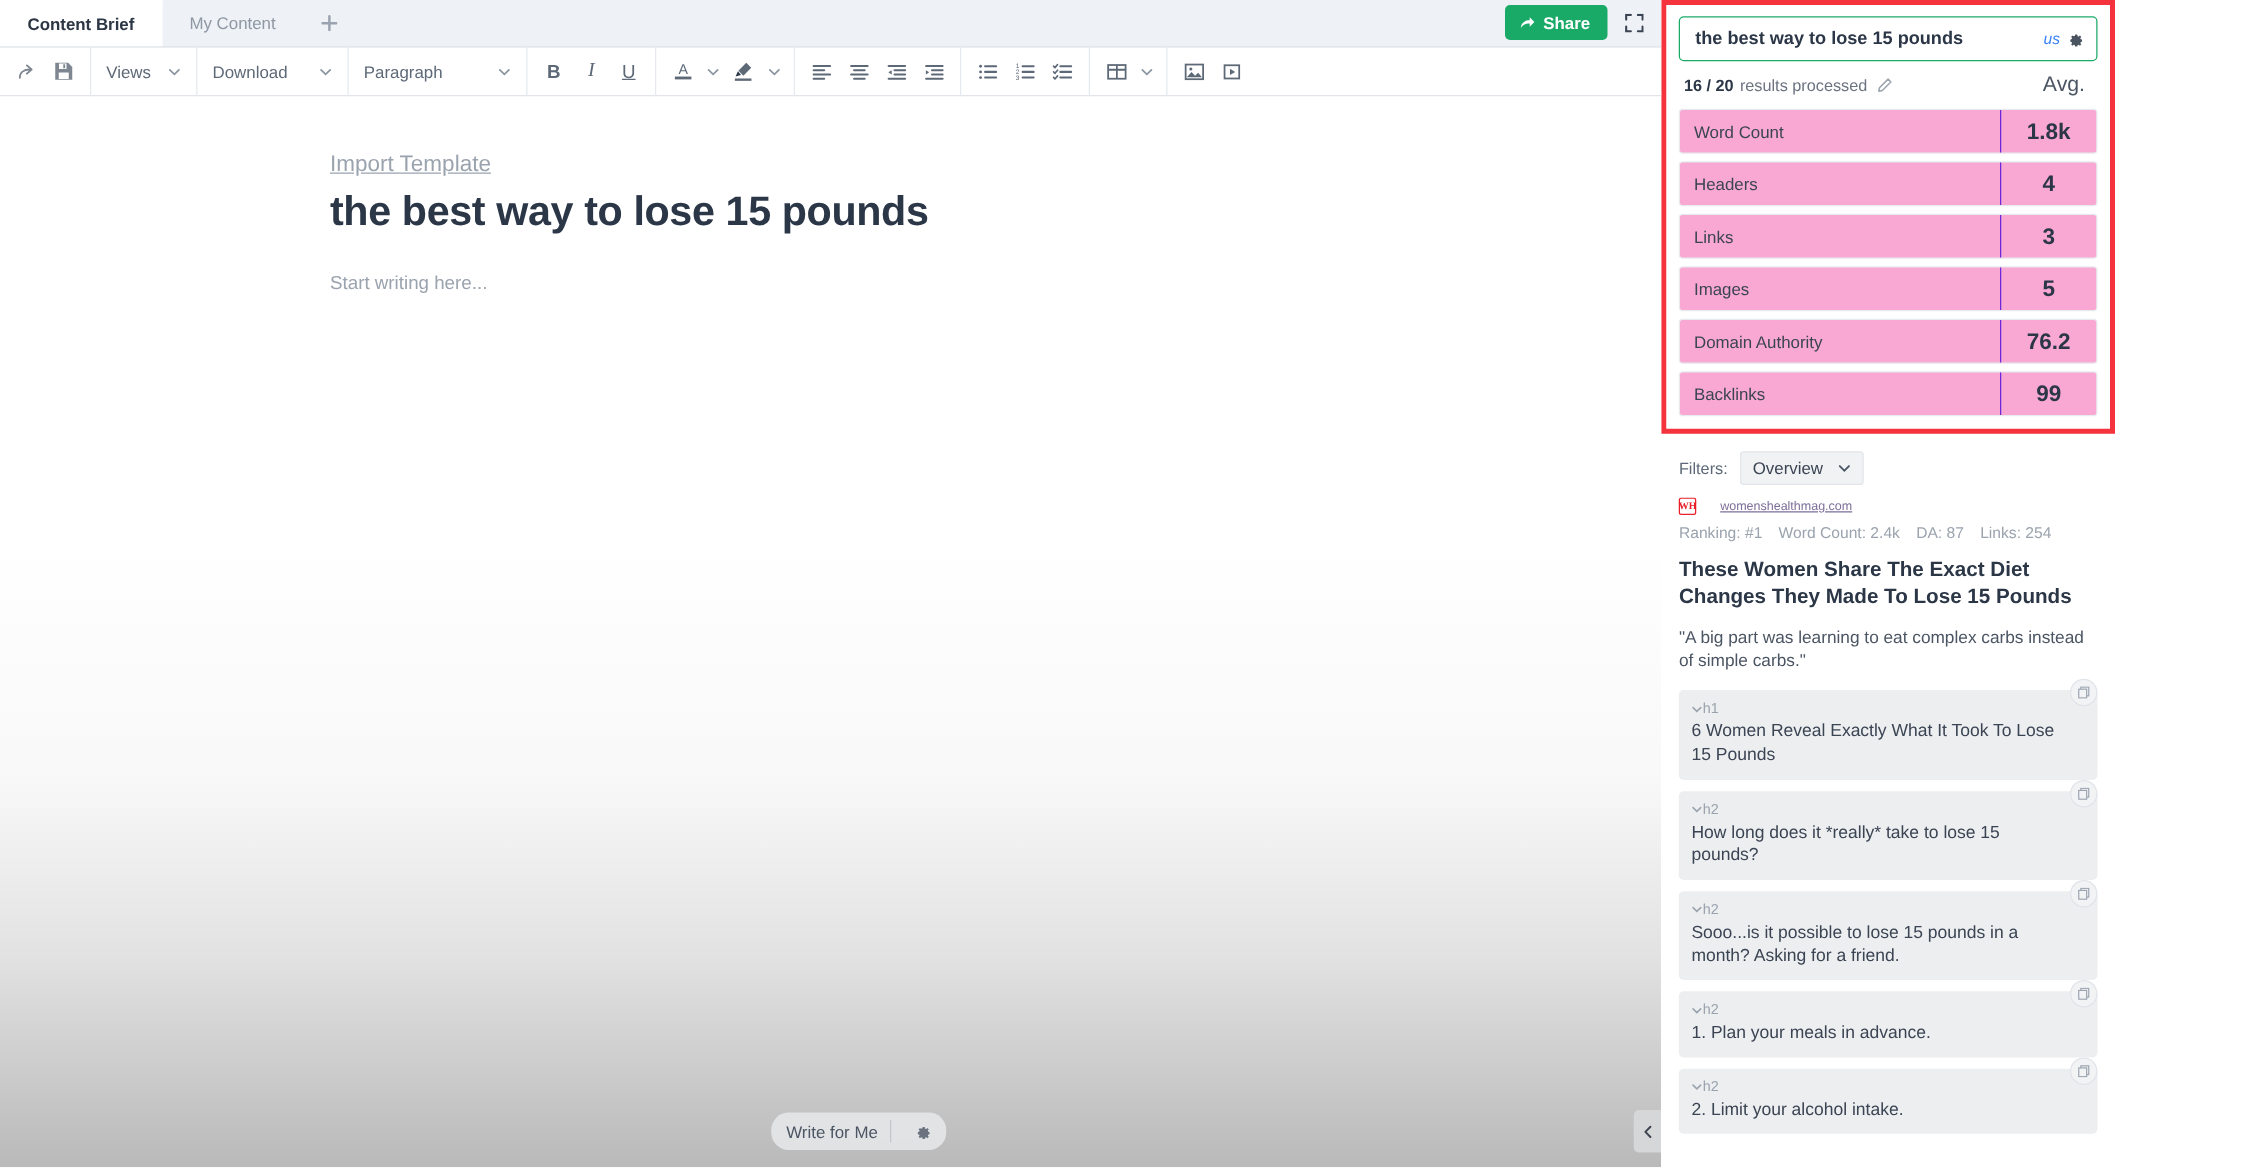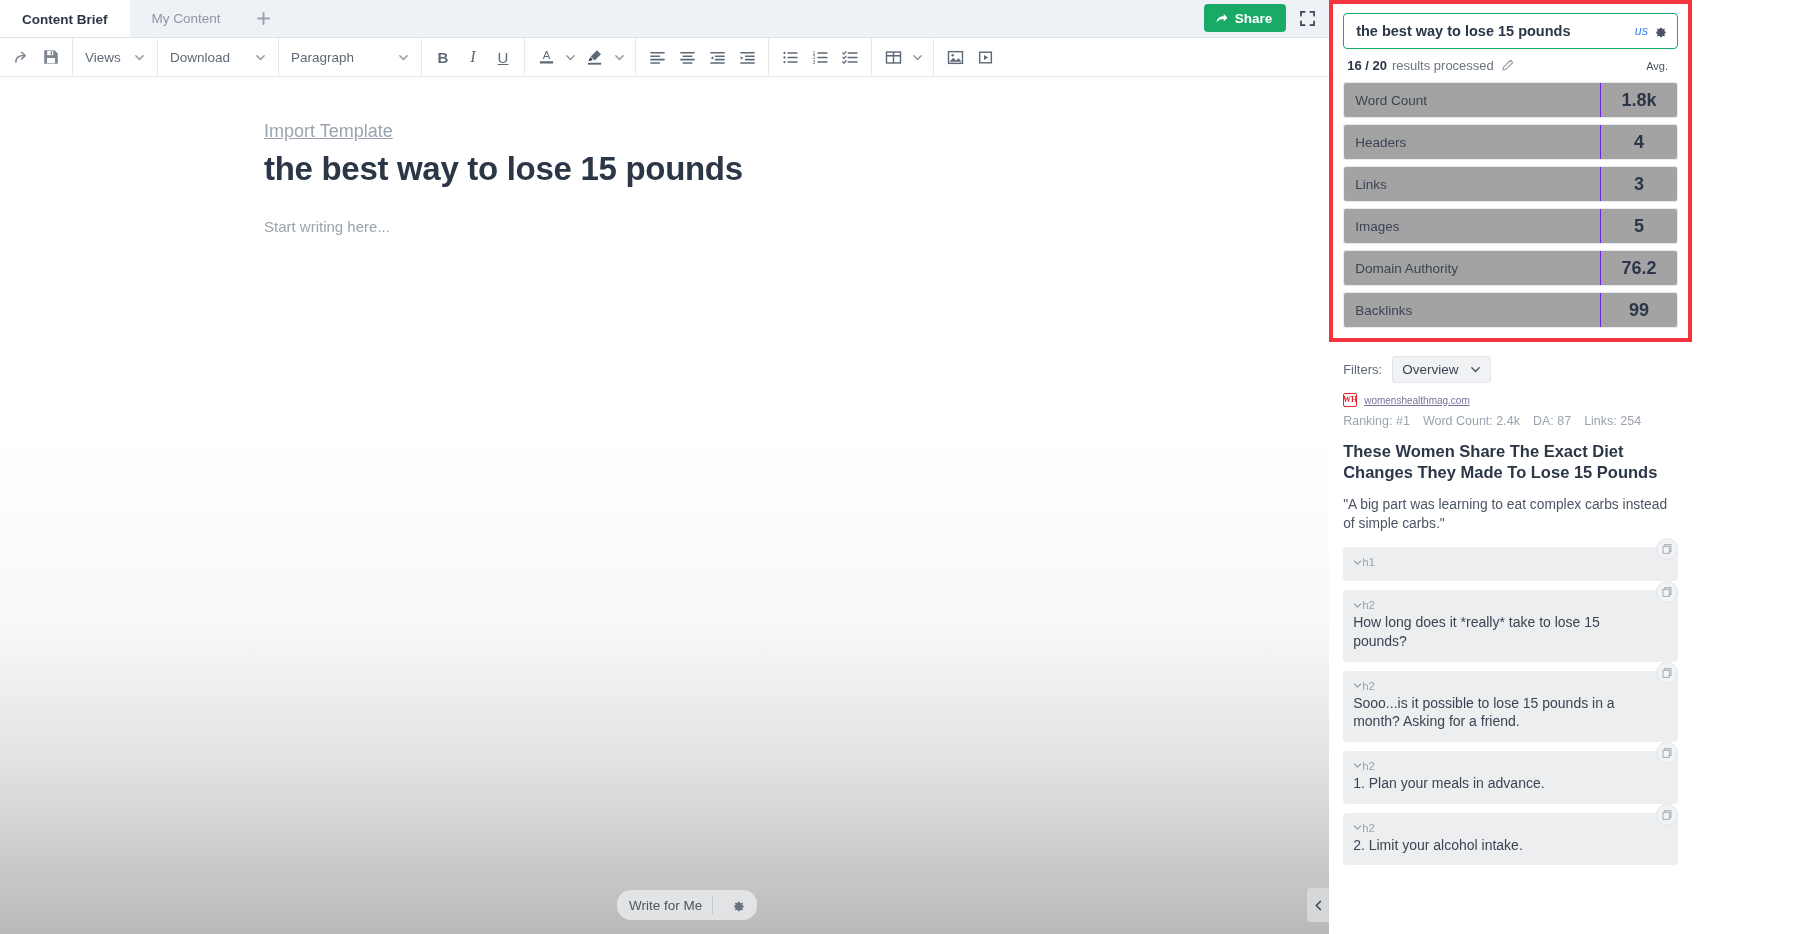--- a/index.html
+++ b/index.html
@@ -154,26 +154,26 @@
     white-space: nowrap; overflow: hidden;
   }
   #kw-locale { font-size: 12.5px; color: #3b82f6; margin-right: 5px; font-style: italic; }
   #kw-gear { color: #4a5360; display:flex; align-items:center; cursor:pointer;}
   #results-row {
     display: flex; align-items: center;
     padding: 9px 4px 9px 4px; font-size: 13px; color: #6b7380;
   }
   #results-row b { color: #2b3647; }
   #results-pencil { margin-left: 7px; color: #9aa3ae; display:flex; }
-  #avg-label { margin-left: auto; font-size: 11px; color: #4b5563; padding-right: 6px; }
+  #avg-label { margin-left: auto; font-size: 17px; color: #4b5563; padding-right: 6px; }
 
   .metric-row {
     display: flex; align-items: stretch;
     border: 1px solid #e8ebee; border-radius: 3px;
-    margin-bottom: 6px; height: 36px; background: #a3a3a3;
+    margin-bottom: 6px; height: 36px; background: #f9a8d4;
   }
   .metric-row:last-child { margin-bottom: 0; }
   .metric-name {
     flex: 1 1 auto; display: flex; align-items: center;
     padding-left: 11px; font-size: 13.5px; color: #3b4453;
   }
   .metric-val {
     width: 77px; flex: 0 0 77px;
     display: flex; align-items: center; justify-content: center;
     border-left: 1px solid #6d28d9;
@@ -187,21 +187,21 @@
   }
   #filters-label { font-size: 13px; color: #5d6977; }
   #filters-select {
     background: #f0f2f4; border: 1px solid #e2e5e9; border-radius: 3px;
     height: 27px; padding: 0 9px; display: flex; align-items: center;
     gap: 12px; font-size: 13.5px; color: #3b4453; cursor: pointer;
   }
 
   
   #results-scroll { flex: 1 1 auto; overflow: hidden; padding: 0 14px 0 14px; }
-  #site-row { display: flex; align-items: center; gap: 7px; margin-bottom: 7px;}
+  #site-row { display: flex; align-items: center; gap: 19px; margin-bottom: 7px;}
   #favicon {
     width: 14px; height: 14px; border-radius: 2px;
     background: #ffffff; border: 1.6px solid #e8202a;
     display:flex; align-items:center; justify-content:center;
     font-size: 8px; color:#e8202a; font-weight: bold; line-height:1;
     font-family: "Liberation Serif", serif;
   }
   #site-link {
     font-size: 10px; color: #7c6f9a; text-decoration: underline; cursor: pointer;
   }
@@ -567,20 +567,21 @@
             </svg>
         </div>
         <div class="hc-tag">
           <span style="display:flex">
             <svg width="9" height="9" viewBox="0 0 10 10">
                 <path d="M1.6 3.4L5 6.8 8.4 3.4" stroke="#9aa3ae" stroke-width="1.4" fill="none" stroke-linecap="round"></path>
               </svg>
           </span>
           <span>h1</span>
         </div>
+        <div class="hc-text">6 Women Reveal Exactly What It Took To Lose 15 Pounds</div>
       </div>
 
       <div class="heading-card">
         <div class="hc-copy">
           <svg width="10" height="10" viewBox="0 0 12 12">
               <rect x="3.2" y="0.8" width="7.6" height="8.4" fill="none" stroke="#9aa3ae" stroke-width="1.1"></rect>
               <rect x="1.2" y="2.8" width="7.6" height="8.4" fill="#f2f3f5" stroke="#9aa3ae" stroke-width="1.1"></rect>
             </svg>
         </div>
         <div class="hc-tag">

